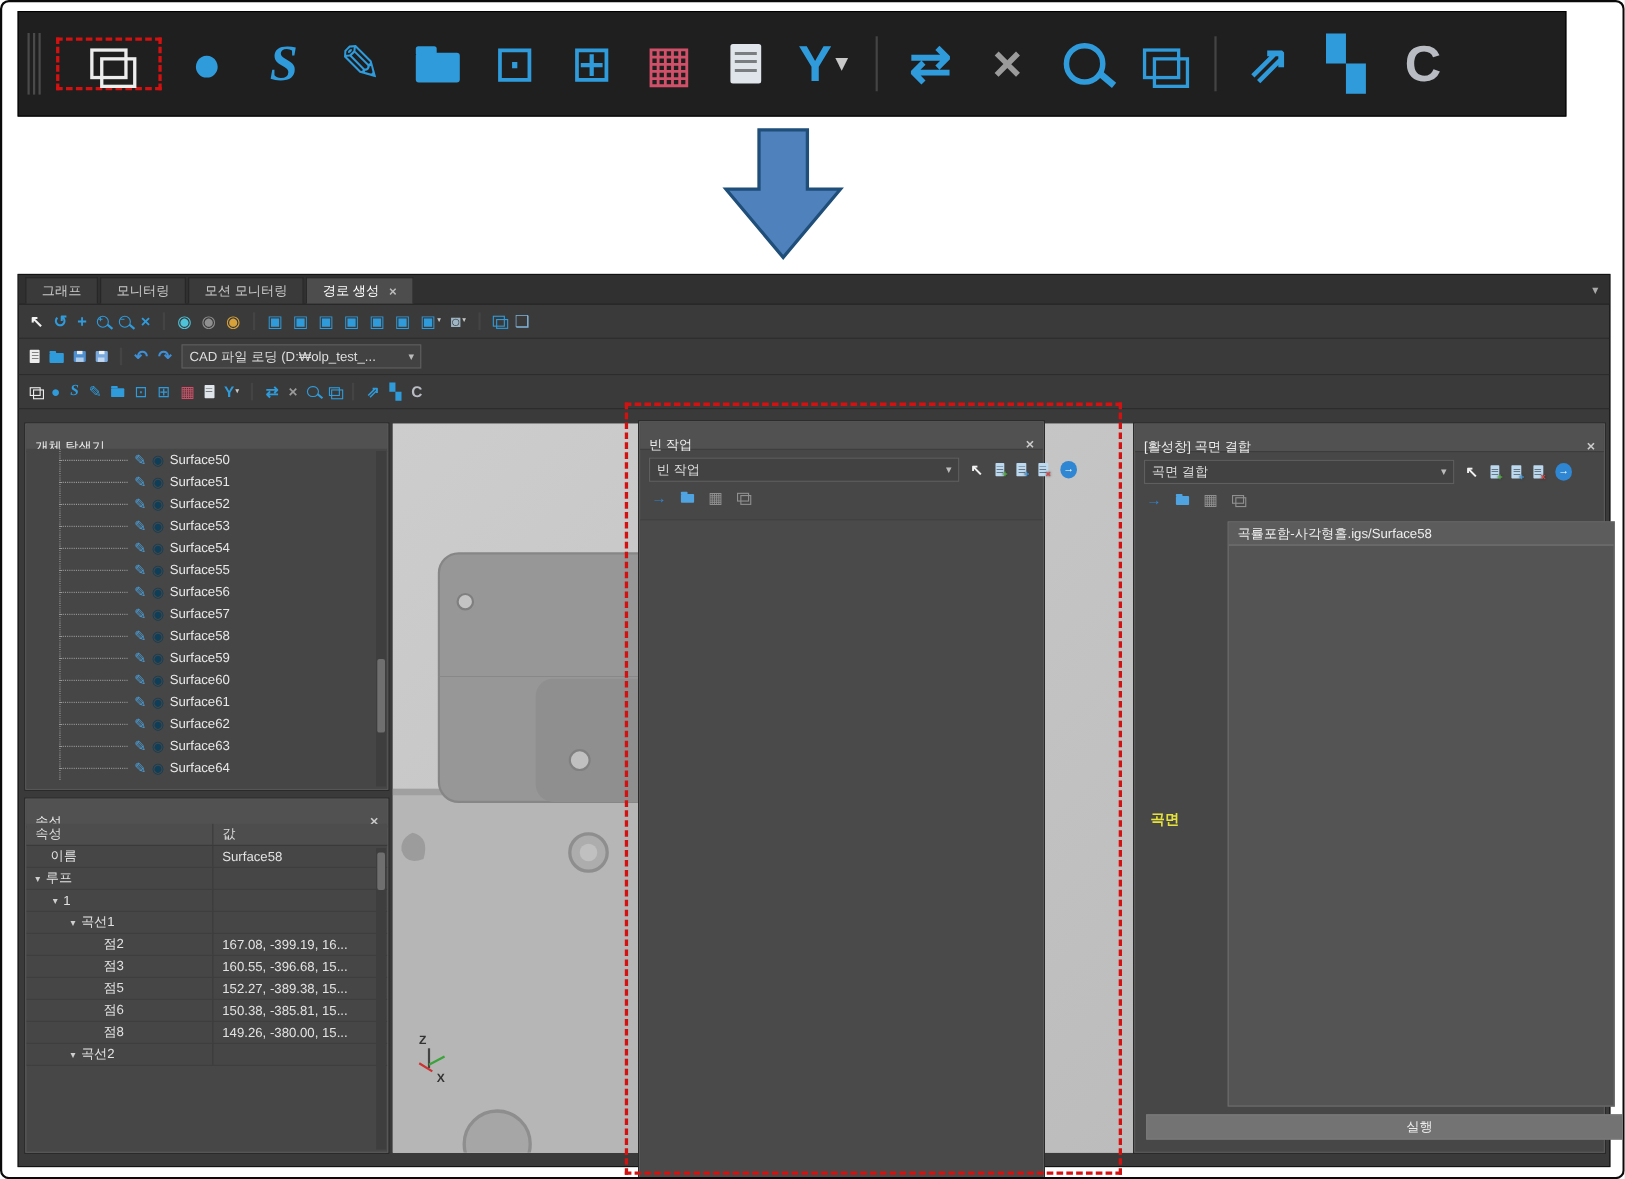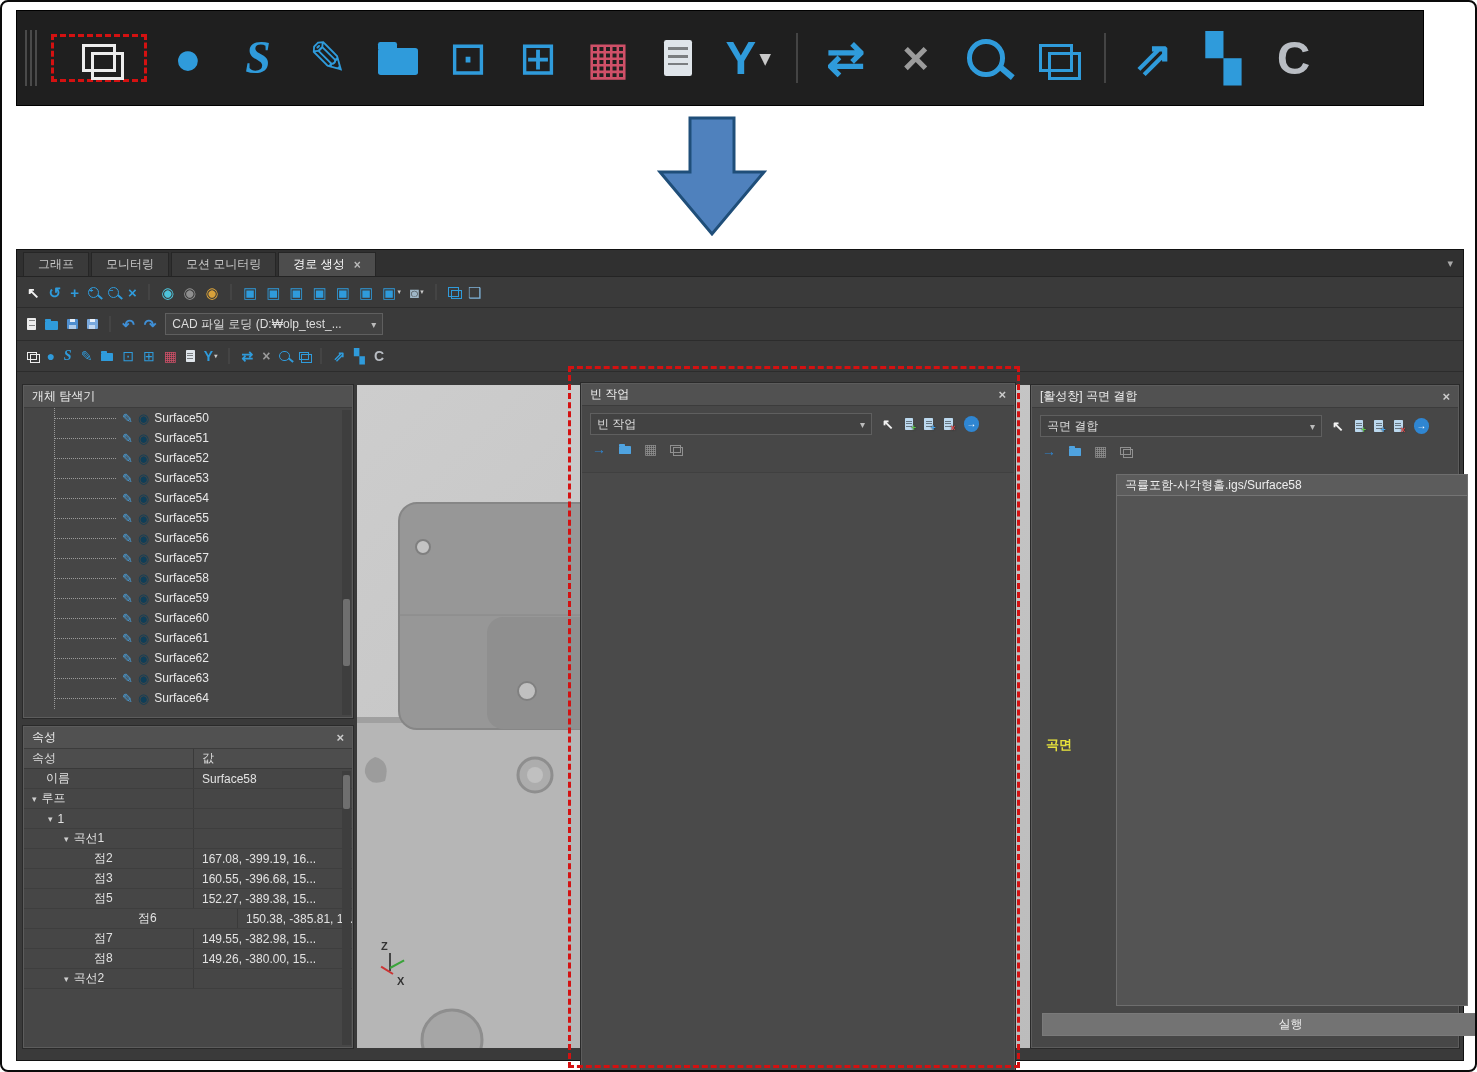--- a/index.html
+++ b/index.html
@@ -59,22 +59,22 @@
   .mtb{height:30px;display:flex;align-items:center;gap:9px;padding:0 10px;border-bottom:1px solid #2c2c2c;font-size:14px;}
 
   .combo{display:flex;align-items:center;justify-content:space-between;background:#424242;border:1px solid #5f5f5f;
          color:#ddd;font-size:12px;padding:0 6px;height:22px;box-sizing:border-box;}
   .combo .cv{overflow:hidden;white-space:nowrap;}
   .combo .ccaret{color:#bbb;font-size:10px;margin-left:6px;}
   .ftb .combo{width:218px;}
 
   
   .panel{position:absolute;background:#474747;border:1px solid #5c5c5c;box-sizing:border-box;box-shadow:0 0 0 1px #2a2a2a;}
-  .ptitle{height:22px;background:#515151;display:flex;align-items:center;justify-content:space-between;
-          padding:0 8px;font-size:12px;color:#eee;border-bottom:1px solid #3c3c3c;box-sizing:border-box;}
+  .ptitle{height:22px;background:#515151;display:flex;align-items:flex-start;justify-content:space-between;
+          padding:12px 8px;font-size:12px;color:#eee;border-bottom:1px solid #3c3c3c;box-sizing:border-box;}
   .pclose{color:#ccc;font-size:13px;font-weight:bold;}
 
   .explorer{left:6px;top:135px;width:330px;height:333px;}
   .tree{position:absolute;top:22px;left:0;right:0;bottom:0;overflow:hidden;background:#464646;}
   .tree::before{content:"";position:absolute;left:30px;top:0;bottom:8px;border-left:1px dotted #9a9a9a;}
   .trow{height:20px;display:flex;align-items:center;font-size:12px;color:#e9e9e9;position:relative;padding-left:98px;box-sizing:border-box;}
   .trow::before{content:"";position:absolute;left:30px;top:10px;width:62px;border-top:1px dotted #9a9a9a;}
   .trow .ic{margin-right:5px;font-size:13px;}
   .tlabel{white-space:nowrap;}
 
@@ -95,21 +95,21 @@
   
   .viewport{position:absolute;left:340px;top:135px;width:676px;height:663px;background:#c6c6c6;overflow:hidden;}
   .axis{position:absolute;left:22px;top:558px;width:44px;height:48px;font-size:11px;font-weight:bold;color:#333;}
   .axis .az{position:absolute;left:2px;top:-3px;}
   .axis .ax{position:absolute;left:18px;top:32px;}
   .axis .lz{position:absolute;left:10px;top:10px;width:2px;height:18px;background:#444;}
   .axis .ly{position:absolute;left:11px;top:24px;width:16px;height:2px;background:#3aa33a;transform:rotate(-28deg);transform-origin:left center;}
   .axis .lx{position:absolute;left:0px;top:30px;width:14px;height:2px;background:#cc3333;transform:rotate(32deg);transform-origin:right center;}
 
   
-  .jobPanel{left:564px;top:133px;width:434px;height:690px;z-index:5;}
+  .jobPanel{left:564px;top:133px;width:368px;height:690px;z-index:5;}
   .prow1{display:flex;align-items:center;gap:10px;padding:7px 8px 4px;font-size:14px;}
   .prow1 .combo{width:282px;flex:0 0 282px;}
   .prow2{display:flex;align-items:center;gap:13px;padding:3px 10px 7px;font-size:14px;}
   .jbody{position:absolute;top:88px;left:0;right:0;bottom:0;background:#4a4a4a;border-top:1px solid #404040;}
 
   
   .rightPanel{left:1014px;top:135px;width:428px;height:663px;}
   .mlabel{position:absolute;left:14px;top:350px;color:#e6e23c;font-size:13px;font-weight:bold;}
   #slist{position:absolute;left:84px;top:88px;width:352px;height:532px;background:#545454;border:1px solid #6e6e6e;box-sizing:border-box;}
   .sitem{height:21px;line-height:21px;border-bottom:1px solid #747474;background:#5c5c5c;padding:0 8px;font-size:12px;color:#eee;
@@ -592,30 +592,24 @@
             </div>
             <div class="pval">160.55, -396.68, 15...</div>
           </div>
           <div class="prow">
             <div class="pname" style="padding-left: 70px;">
               <span>점5</span>
             </div>
             <div class="pval">152.27, -389.38, 15...</div>
           </div>
           <div class="prow">
-            <div class="pname" style="padding-left: 70px; margin-left: 44px;">
+            <div class="pname" style="padding-left: 70px;">
               <span>점6</span>
             </div>
             <div class="pval">150.38, -385.81, 15...</div>
-          </div>
-          <div class="prow">
-            <div class="pname" style="padding-left: 70px;">
-              <span>점7</span>
-            </div>
-            <div class="pval">149.55, -382.98, 15...</div>
           </div>
           <div class="prow">
             <div class="pname" style="padding-left: 70px;">
               <span>점8</span>
             </div>
             <div class="pval">149.26, -380.00, 15...</div>
           </div>
           <div class="prow">
             <div class="pname" style="padding-left: 40px;">
               <span class="caret">▾</span>

